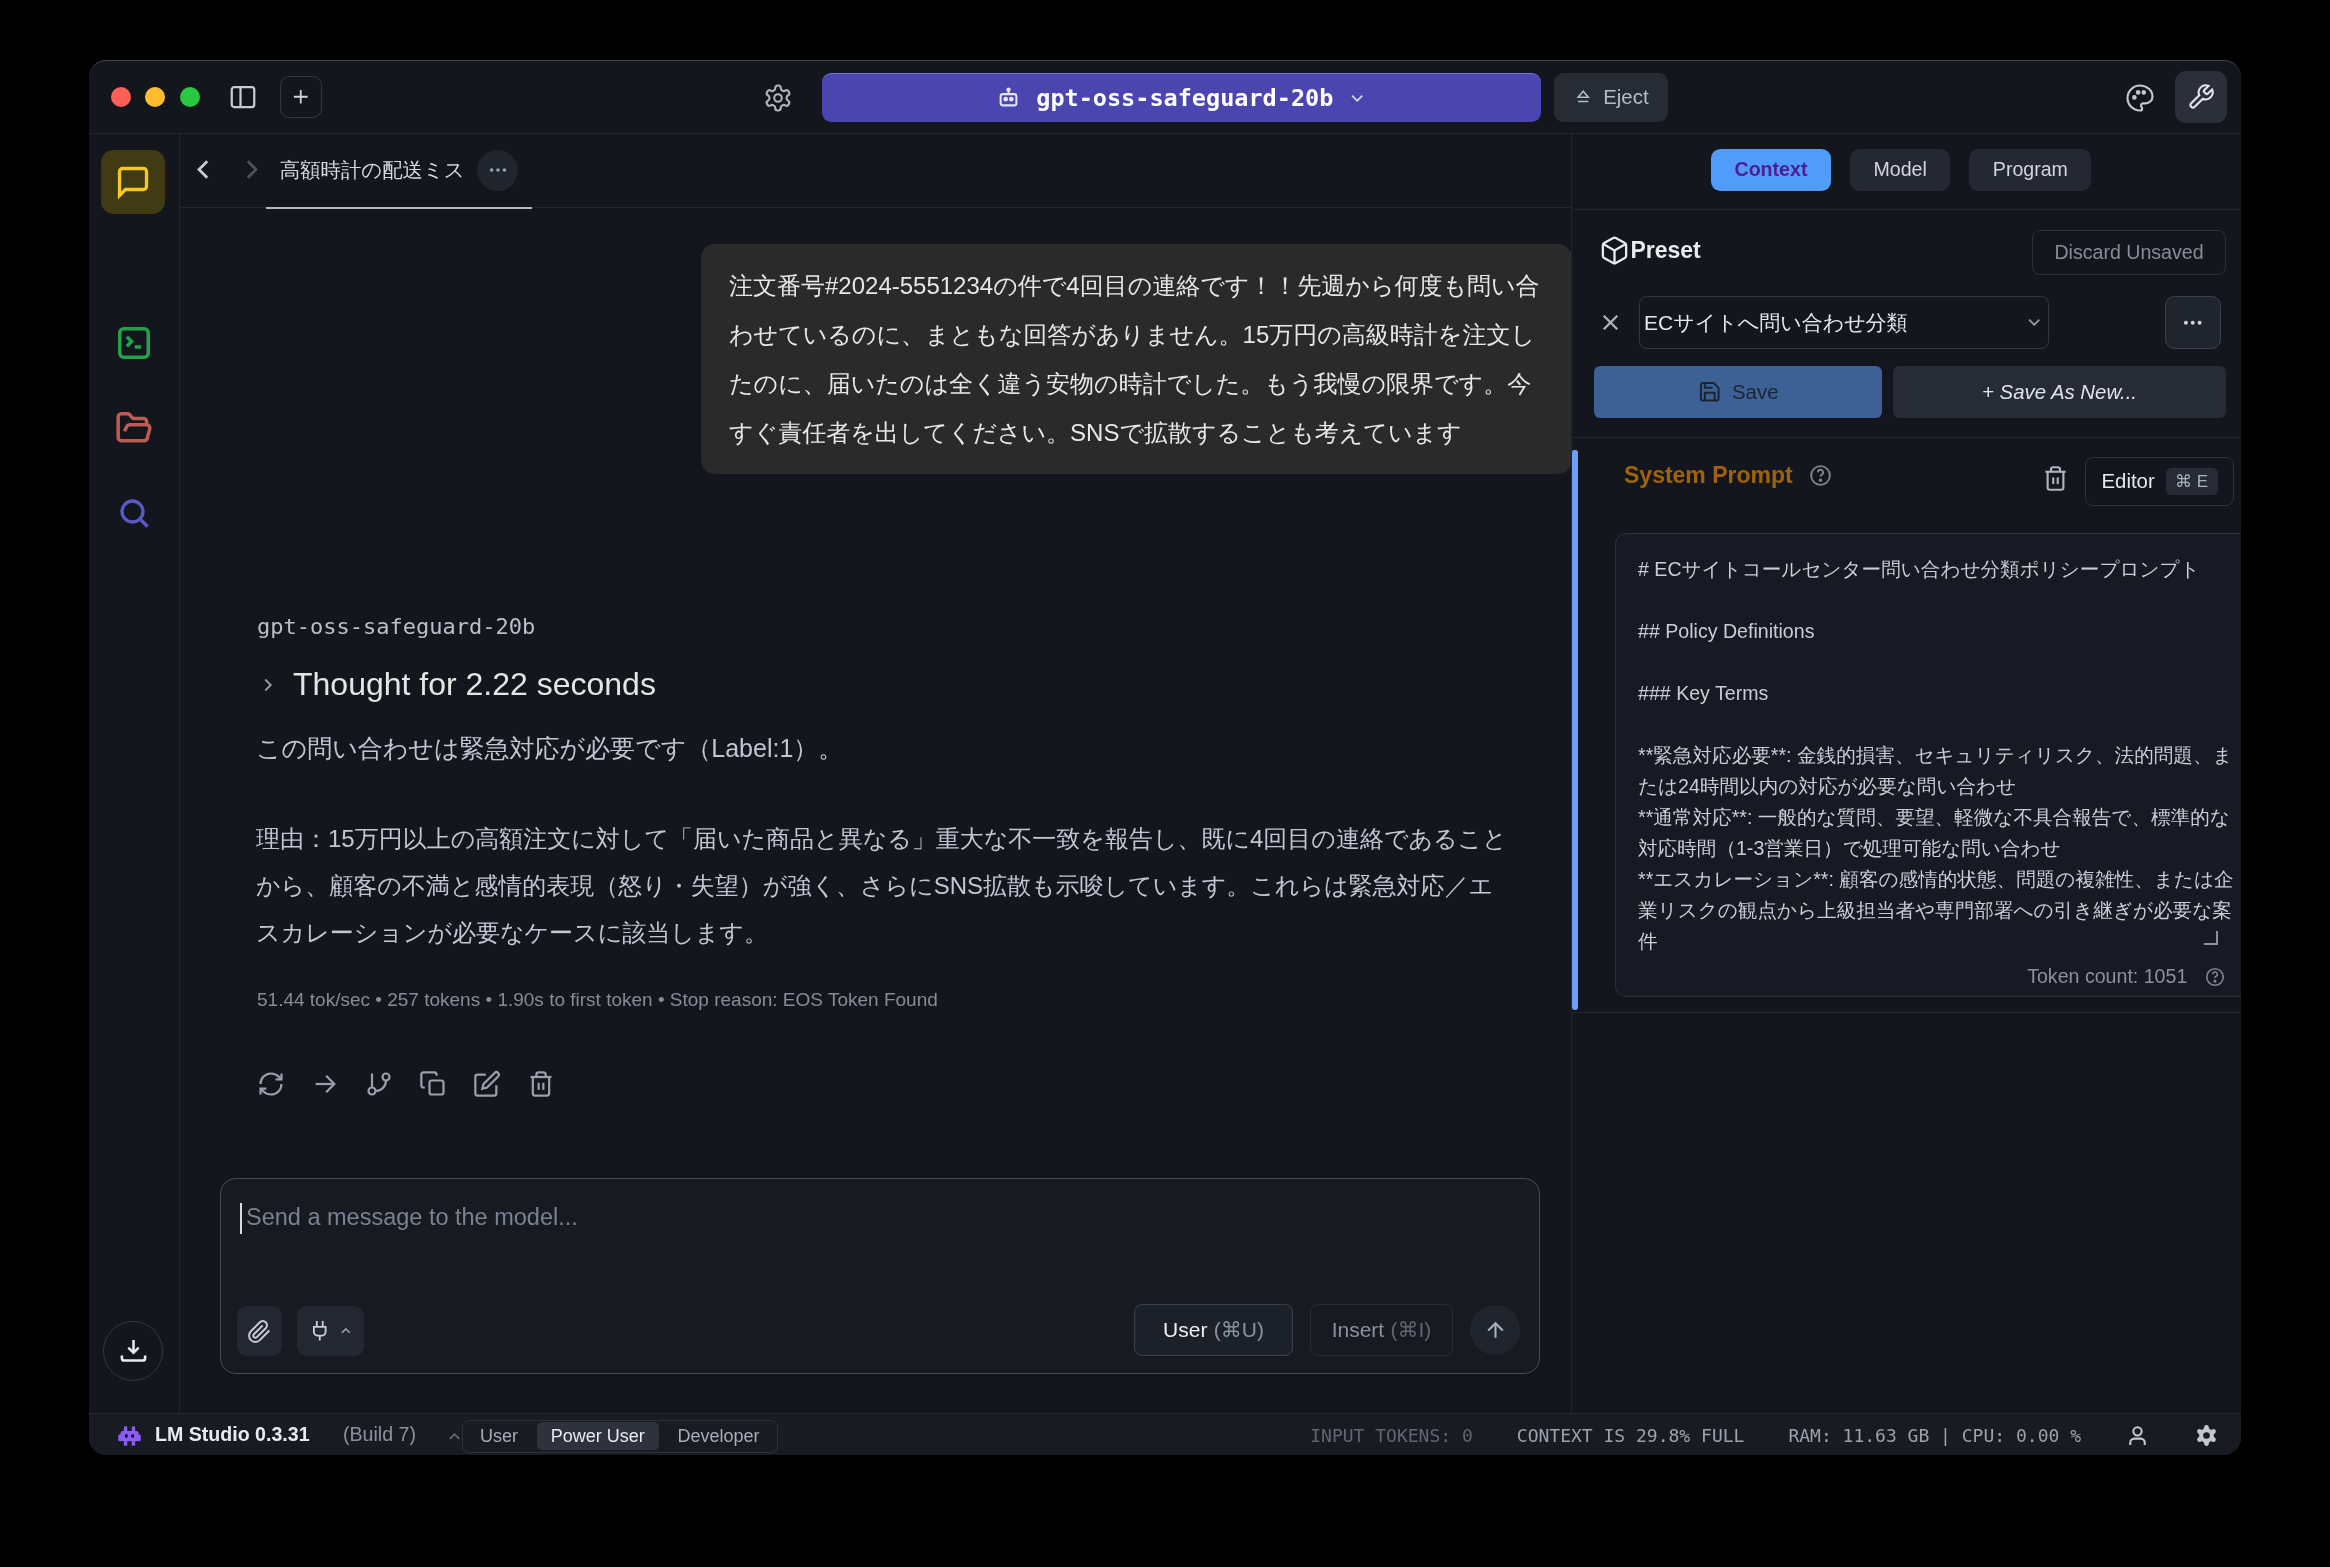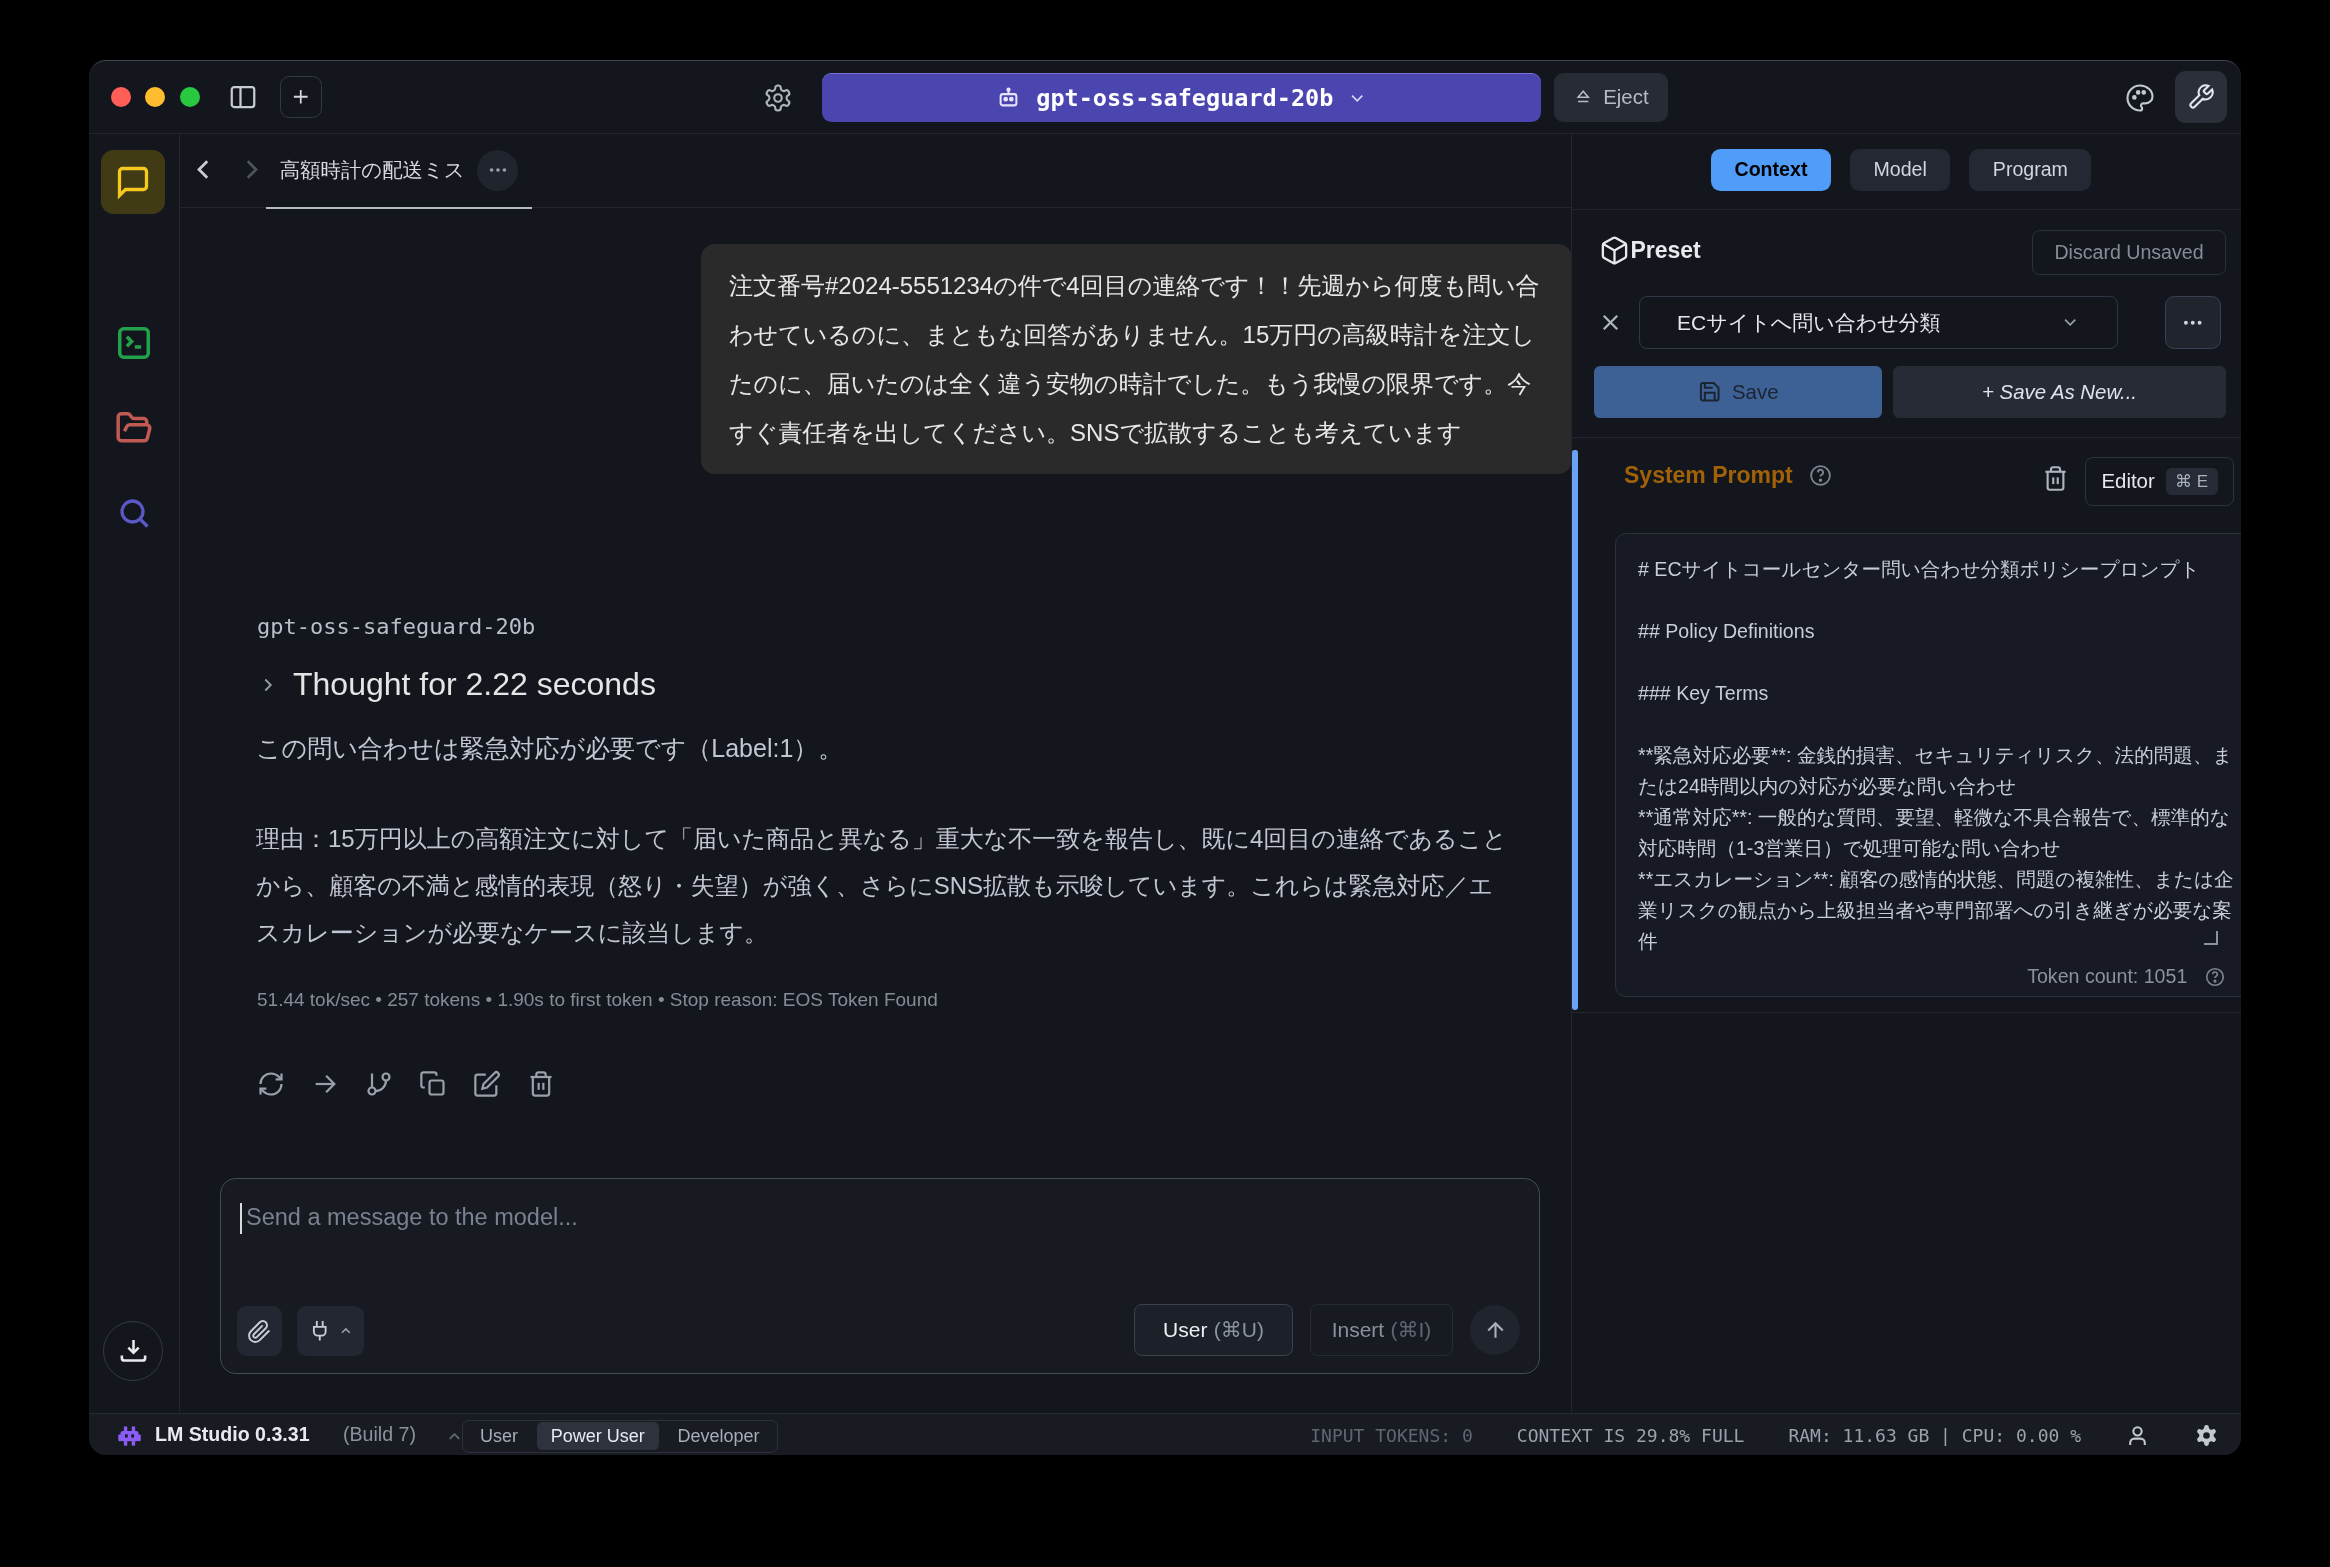--- a/index.html
+++ b/index.html
@@ -36,21 +36,21 @@
   .inputbox{position:absolute;left:131px;top:1117px;width:1318px;height:194px;background:#171a21;
             border:1.6px solid #454b57;border-radius:15.7px;}
   .chipbtn{background:#232731;border-radius:9.4px;display:flex;align-items:center;justify-content:center;color:#c9cdd5;}
   .rolebtn{border:1.6px solid #3a404c;background:#1c2029;border-radius:7.8px;display:flex;align-items:center;
            justify-content:center;font-size:21px;gap:6.3px;}
 
   
   .rpanel{position:absolute;left:1482px;top:72px;width:670px;height:1280px;border-left:0.8px solid #23262e;}
   .rtab{height:42px;border-radius:9.4px;display:flex;align-items:center;justify-content:center;
         font-size:19.6px;padding:0 23.5px;background:#242832;color:#d2d6de;}
-  .rtab.active{background:#4f9cf9;color:#000000;font-weight:bold;}
+  .rtab.active{background:#4f9cf9;color:#4c1d95;font-weight:bold;}
   .divider{position:absolute;left:0;width:670px;height:0.8px;background:#23262e;}
   .outline-btn{border:1.6px solid #2b303b;border-radius:7.8px;display:flex;align-items:center;
                justify-content:center;color:#868d99;}
   .dropdown{border:1.6px solid #303645;border-radius:7.8px;display:flex;align-items:center;color:#e4e7ec;}
   .save-btn{background:#3d6194;border-radius:6.3px;color:#1b2433;display:flex;align-items:center;
             justify-content:center;gap:11px;font-size:20.4px;}
   .savenew-btn{background:#262b35;border-radius:6.3px;color:#dfe3ea;display:flex;align-items:center;
                justify-content:center;gap:12.5px;font-size:20.4px;font-style:italic;}
   .sys-accent{position:absolute;left:0;top:317px;width:5.5px;height:560px;background:#6aa1f4;border-radius:2.4px;}
   .sp-textarea{position:absolute;left:43px;top:400px;width:607px;height:421px;background:#171a22;
@@ -351,21 +351,21 @@
     <span class="abs outline-btn" style="left:460px;top:97px;width:194px;height:45px;font-size:19.6px">
       <span>Discard Unsaved</span>
     </span>
 
     <span class="abs" style="left:25px;top:176px">
       <svg width="27" height="27" viewBox="0 0 24 24" fill="none" stroke="#aeb4bf" stroke-width="2">
           <line x1="6" y1="6" x2="18" y2="18"></line>
           <line x1="18" y1="6" x2="6" y2="18"></line>
         </svg>
     </span>
-    <div class="abs dropdown" style="left:67px;top:163px;width:479px;height:53px;padding:0 37px">
+    <div class="abs dropdown" style="left:67px;top:163px;width:410px;height:53px;padding:0 4px">
       <span style="font-size:21px">ECサイトへ問い合わせ分類</span>
       <span style="margin-left:auto">
         <svg width="20.4" height="20.4" viewBox="0 0 24 24" fill="none" stroke="#9aa1ad" stroke-width="2">
             <polyline points="6 9 12 15 18 9"></polyline>
           </svg>
       </span>
     </div>
     <span class="abs tb-btn" style="left:593px;top:163px;width:56px;height:53px;background:#20242d;border:1.6px solid #3a4152;border-radius:9.4px">
       <span>
           <svg width="23.5" height="23.5" viewBox="0 0 24 24" fill="#d0d4db">

